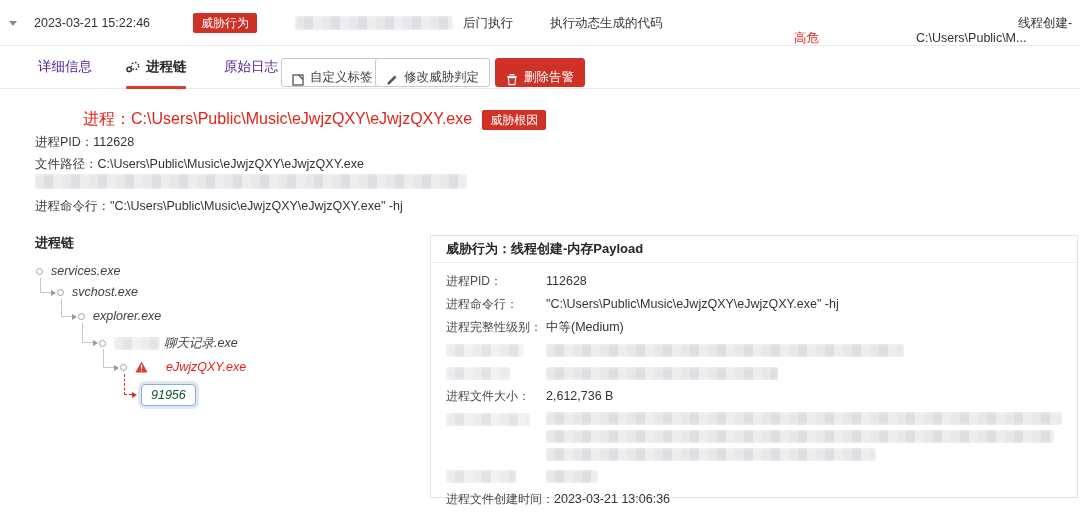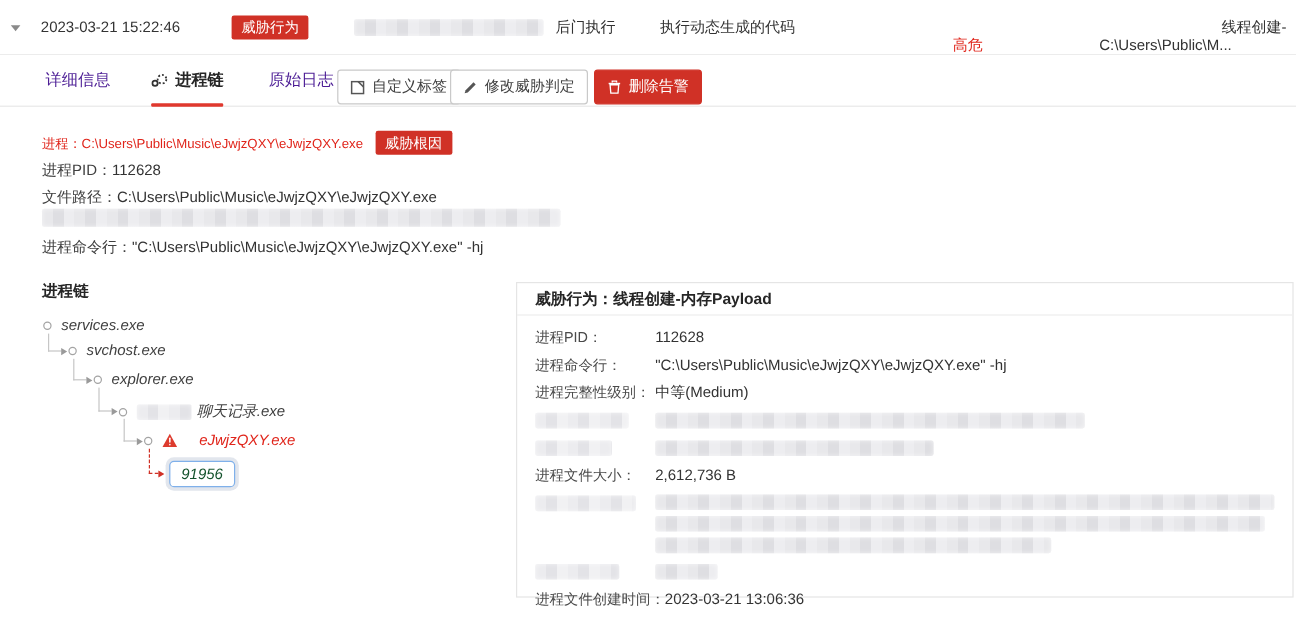--- a/index.html
+++ b/index.html
@@ -20,27 +20,27 @@
   .blur { display:inline-block; border-radius:2px; vertical-align:middle;
           background:repeating-linear-gradient(90deg,#e8e8eb 0 9px,#dedee2 9px 18px,#ededf0 18px 27px);
           box-shadow:inset 0 0 4px rgba(255,255,255,.6); }
   .blur.light { background:repeating-linear-gradient(90deg,#ececef 0 9px,#e3e3e7 9px 18px,#f1f1f3 18px 27px); }
 
   
   .tab-bar { position:absolute; top:46px; left:0; width:1080px; height:43px; border-bottom:1px solid #e8e8e8; background:#fff; }
   .tab { position:absolute; top:0; height:42px; line-height:42px; font-size:13.5px; color:#4c1d95; cursor:pointer; white-space:nowrap; }
   .tab.active { color:#262626; font-weight:bold; display:flex; align-items:center; gap:6px; }
   .tab-underline { position:absolute; left:126px; top:40px; width:60px; height:3px; background:#e0382e; border-radius:1px; }
-  .btn { position:absolute; top:58px; height:29px; display:inline-flex; align-items:center; gap:6px; padding:0 10px;
+  .btn { position:absolute; top:58px; height:29px; display:inline-flex; align-items:flex-end; gap:6px; padding:0 10px;
          background:#fff; border:1px solid #c9c9c9; border-radius:3px; font-size:12.5px; color:#404040; cursor:pointer; white-space:nowrap; }
   .btn.danger { background:#d03126; border-color:#d03126; color:#fff; }
 
   
   .proc-line { position:absolute; left:35px; top:109px; display:flex; align-items:center; gap:10px; }
-  .proc-red { color:#e0251b; font-size:11px; white-space:nowrap; }
+  .proc-red { color:#e0251b; font-size:16px; white-space:nowrap;margin-left:48px; }
   .kv { position:absolute; left:35px; font-size:12.5px; color:#404040; white-space:nowrap; }
   .kv .v { color:#333; }
 
   
   .chain-title { position:absolute; left:35px; top:234px; font-size:13px; font-weight:bold; color:#262626; }
   .tree-node { position:absolute; display:flex; align-items:center; gap:8px; font-size:12.5px; color:#404040; white-space:nowrap;font-style:italic; }
   .circ { width:7px; height:7px; border:1px solid #a3a3a3; border-radius:50%; background:#fff; flex:0 0 auto; }
   .elbow { position:absolute; border-left:1px solid #c6c6c6; border-bottom:1px solid #c6c6c6; }
   .elbow.red { border-left:1px dashed #d03126; border-bottom:1px dashed #d03126; }
   .arrow { position:absolute; width:0; height:0; border-top:3.5px solid transparent; border-bottom:3.5px solid transparent; border-left:5px solid #9a9a9a; }

